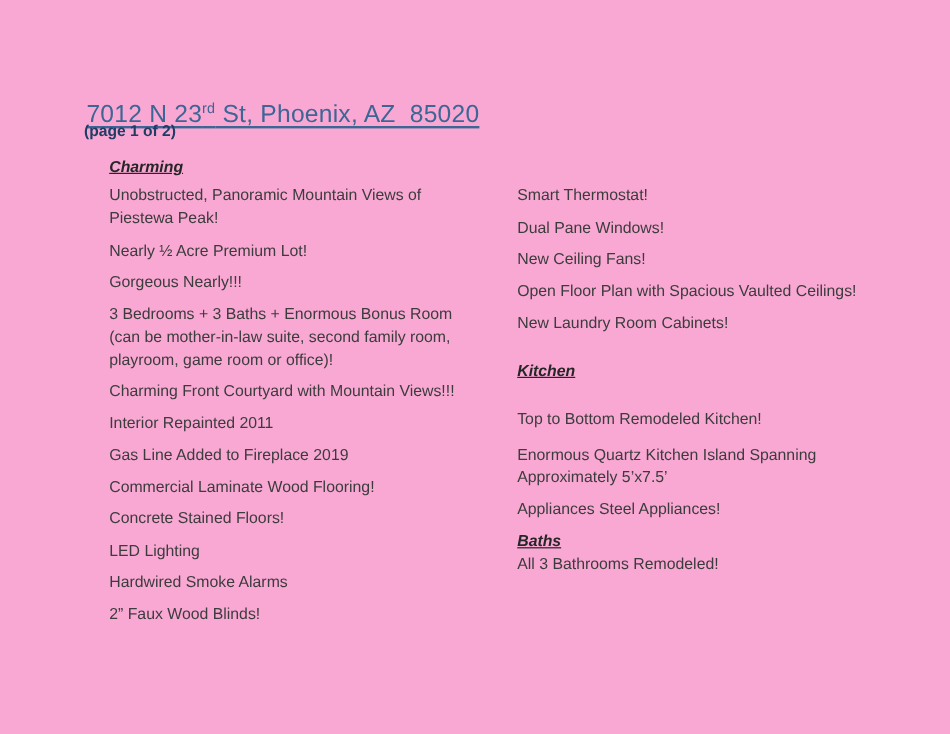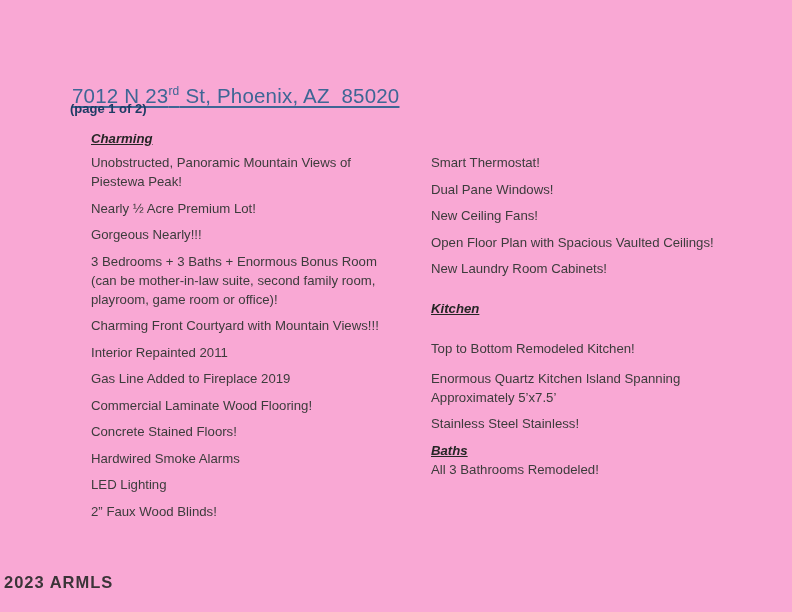--- a/index.html
+++ b/index.html
@@ -80,36 +80,35 @@
     <div class="heading">Charming</div>
     <p class="item">Unobstructed, Panoramic Mountain Views of Piestewa Peak!</p>
     <p class="item">Nearly ½ Acre Premium Lot!</p>
     <p class="item">Gorgeous Nearly!!!</p>
     <p class="item">3 Bedrooms + 3 Baths + Enormous Bonus Room (can be mother-in-law suite, second family room, playroom, game room or office)!</p>
     <p class="item">Charming Front Courtyard with Mountain Views!!!</p>
     <p class="item">Interior Repainted 2011</p>
     <p class="item">Gas Line Added to Fireplace 2019</p>
     <p class="item">Commercial Laminate Wood Flooring!</p>
     <p class="item">Concrete Stained Floors!</p>
+    <p class="item">LED Lighting</p>
     <p class="item">Hardwired Smoke Alarms</p>
-    <p class="item">LED Lighting</p>
     <p class="item">2” Faux Wood Blinds!</p>
   </div>
 
   <div class="col col-right">
     <p class="item">Smart Thermostat!</p>
     <p class="item">Dual Pane Windows!</p>
     <p class="item">New Ceiling Fans!</p>
     <p class="item">Open Floor Plan with Spacious Vaulted Ceilings!</p>
     <p class="item">New Laundry Room Cabinets!</p>
 
     <div class="heading heading-kitchen">Kitchen</div>
     <p class="item">Top to Bottom Remodeled Kitchen!</p>
     <p class="item gap-before">Enormous Quartz Kitchen Island Spanning Approximately 5’x7.5’</p>
-    <p class="item">Stainless Steel Stainless!</p>
+    <p class="item">Appliances Steel Appliances!</p>
 
     <div class="heading heading-baths">Baths</div>
     <p class="item">All 3 Bathrooms Remodeled!</p>
   </div>
 
-  <div class="watermark">2023 ARMLS</div>
 
 </div>
 
 </body></html>

